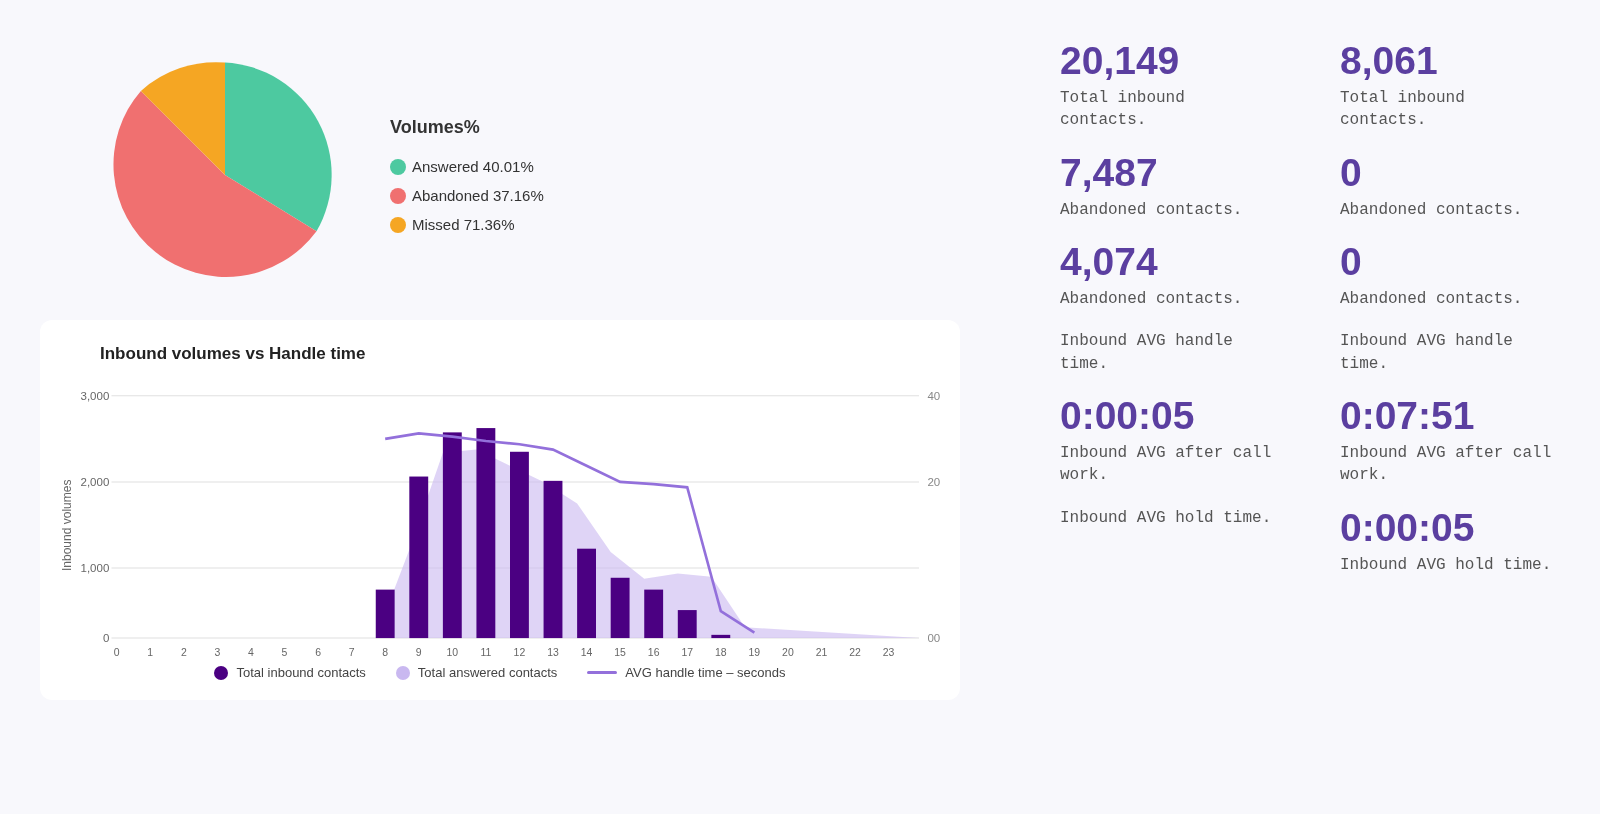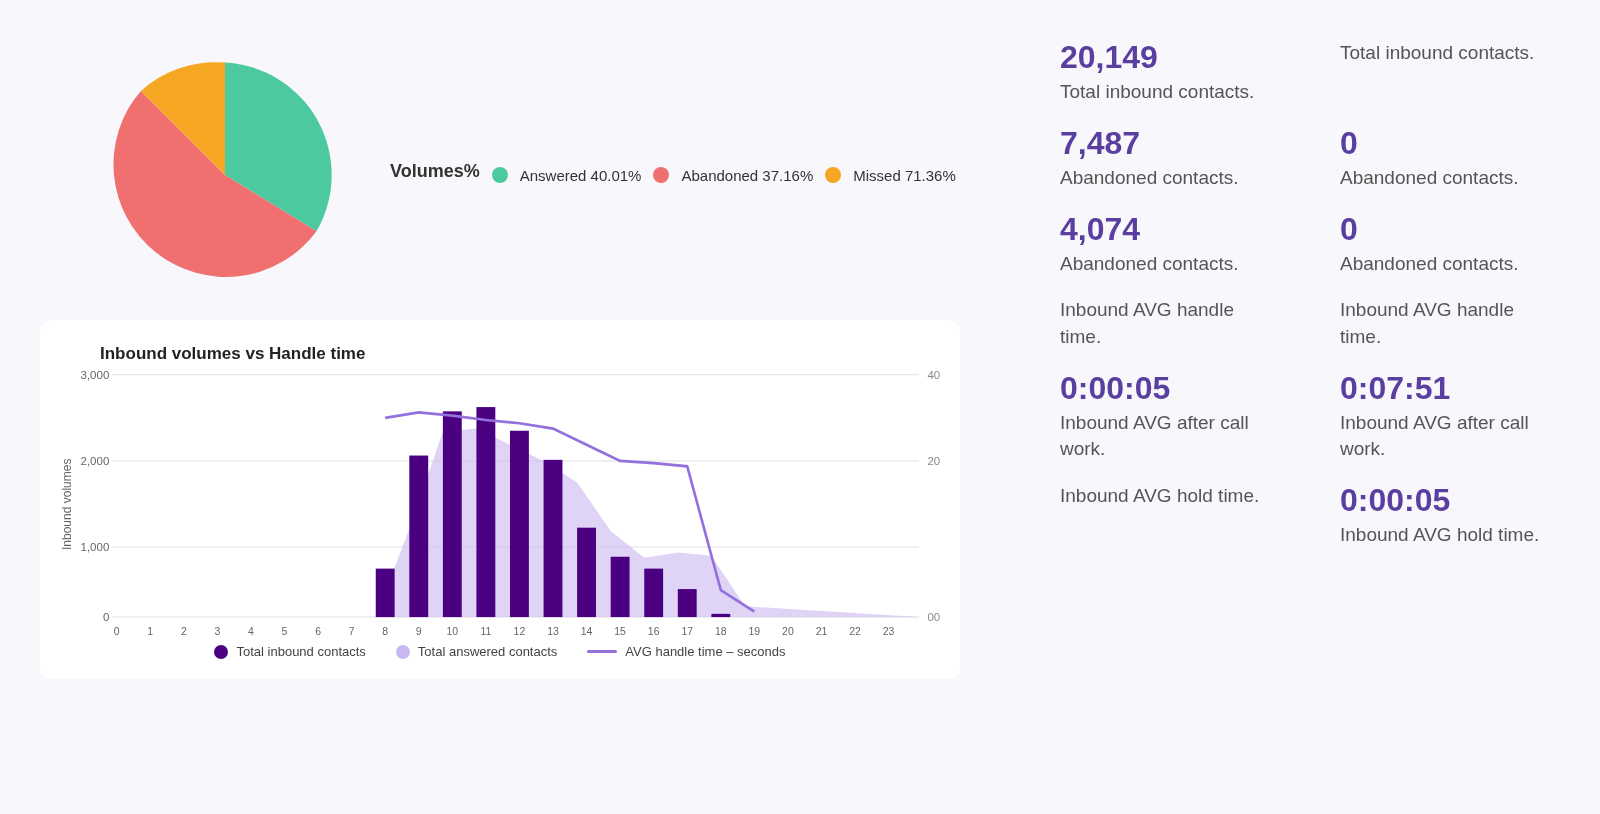--- a/index.html
+++ b/index.html
@@ -45,33 +45,33 @@
       position: relative;
       width: 250px;
       height: 250px;
     }
     .pie-container svg {
       width: 250px;
       height: 250px;
     }
     .legend {
       display: flex;
-      flex-direction: row;
+      flex-direction: column;
       gap: 12px;
     }
     .legend-title {
       font-size: 18px;
       font-weight: 600;
       color: #333;
       margin-bottom: 8px;
     }
     .legend-item {
       display: flex;
       align-items: center;
-      gap: 12px;
+      gap: 6px;
       font-size: 15px;
       color: #333;
     }
     .legend-dot {
       width: 16px;
       height: 16px;
       border-radius: 50%;
       flex-shrink: 0;
     }
     
@@ -79,21 +79,21 @@
       background: #fff;
       border-radius: 12px;
       padding: 24px 20px 20px 20px;
       position: relative;
       width: 920px;
     }
     .chart-title {
       font-size: 17px;
       font-weight: 700;
       color: #222;
-      margin-bottom: 0;
+      margin-bottom: 21px;
       padding-left: 40px;
     }
     .chart-area {
       display: flex;
       flex-direction: row;
       align-items: stretch;
       position: relative;
       height: 280px;
     }
     .y-axis-label {
@@ -137,29 +137,30 @@
       height: 3px;
       border-radius: 2px;
     }
     
     .stat-block {
       display: flex;
       flex-direction: column;
       gap: 4px;
     }
     .stat-value {
-      font-size: 32px;
+      font-size: 39px;
       font-weight: 700;
       color: #5b3fa0;
       line-height: 1.1;
     }
     .stat-label {
-      font-size: 19px;
+      font-size: 16px;
       color: #555;
       line-height: 1.4;
+      font-family: Liberation Mono, monospace;
     }
   </style>
 </head>
 <body>
 
 <div class="dashboard">
 
   <div class="left-panel">
 
     <div class="pie-section">
@@ -306,20 +307,21 @@
       </div>
     </div>
   </div>
 
   <div class="right-panel">
     <div class="stat-block">
       <div class="stat-value">20,149</div>
       <div class="stat-label">Total inbound contacts.</div>
     </div>
     <div class="stat-block">
+      <div class="stat-value">8,061</div>
       <div class="stat-label">Total inbound contacts.</div>
     </div>
     <div class="stat-block">
       <div class="stat-value">7,487</div>
       <div class="stat-label">Abandoned contacts.</div>
     </div>
     <div class="stat-block">
       <div class="stat-value">0</div>
       <div class="stat-label">Abandoned contacts.</div>
     </div>

